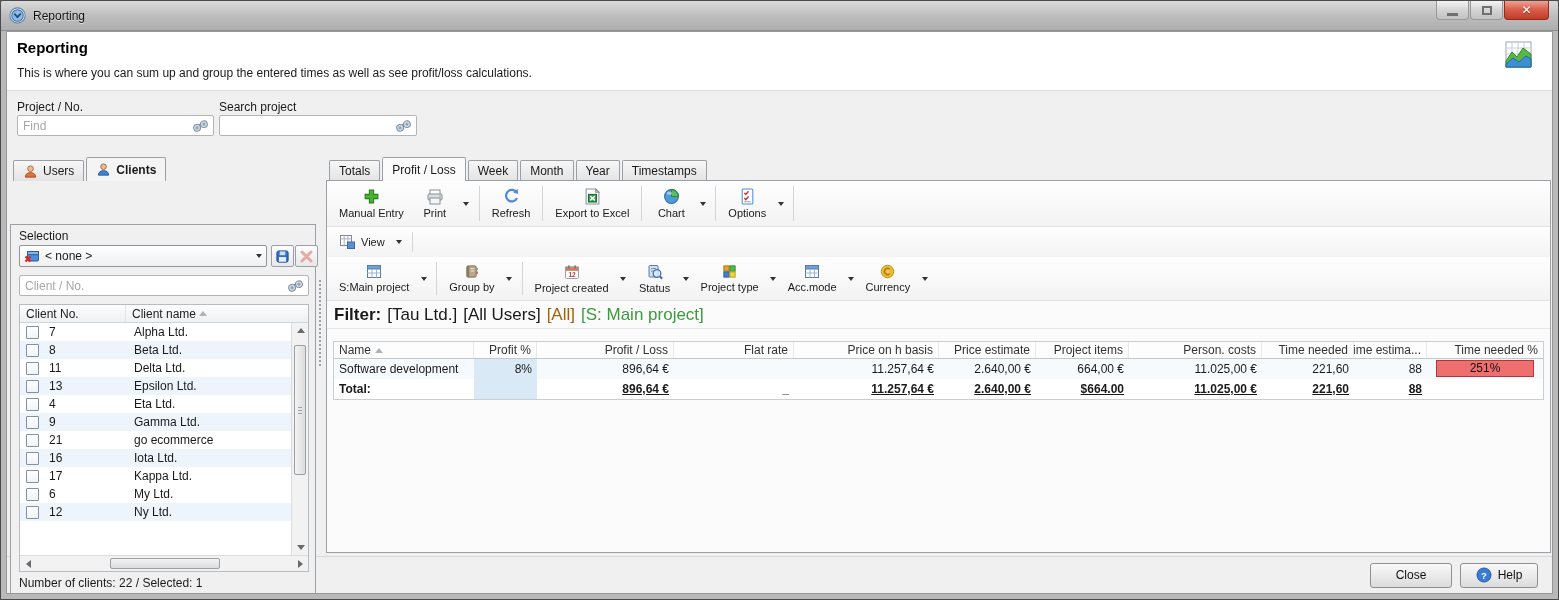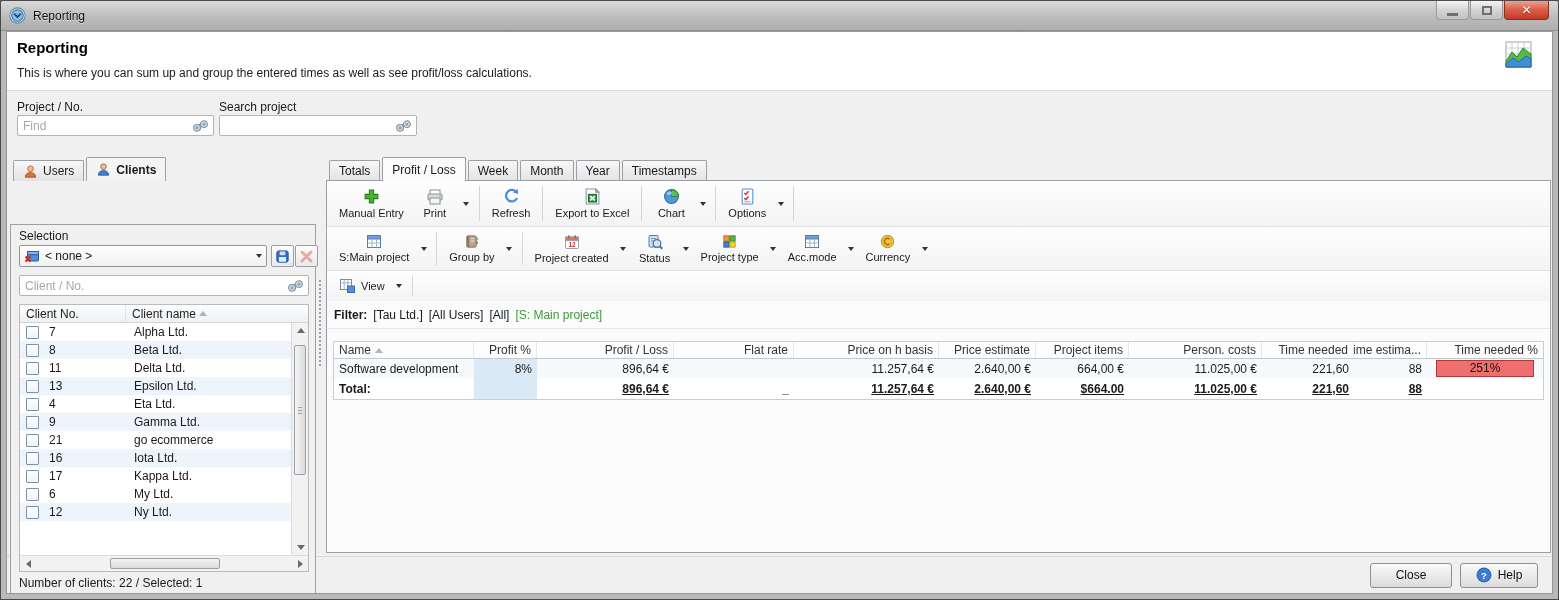--- a/index.html
+++ b/index.html
@@ -96,21 +96,21 @@
   .tbrow { display:flex; align-items:center; padding:2px 5px; border-bottom:1px solid #e2e2e2;
            background:linear-gradient(#fefefe,#f3f3f3); }
   #tb1 { height:46px; } #tb2 { height:44px; } #tb3 { height:30px; border-bottom:none; }
   .bigbtn { display:flex; flex-direction:column; align-items:center; justify-content:center; gap:2px;
             min-width:48px; padding:2px 7px; height:40px; font-size:11px; color:#1a1a1a; border-radius:2px; cursor:default; white-space:nowrap; }
   #tb2 .bigbtn { height:38px; }
   .dropzone { width:15px; height:38px; display:flex; align-items:center; justify-content:center; }
   .smallbtn { display:flex; align-items:center; gap:5px; height:24px; padding:0 7px; font-size:11px; border-radius:2px; white-space:nowrap; }
   .tsep { width:1px; align-self:stretch; margin:3px 5px; background:#d3d6d9; }
 
-  .filterline { height:28px; display:flex; align-items:center; gap:6px; padding:0 7px; font-size:12px;
+  .filterline { height:28px; display:flex; align-items:center; gap:6px; padding:0 7px; font-size:17px;
                 border-bottom:1px solid #e6e6e6; background:#fbfbfb; }
   .filterline b { font-weight:bold; }
 
   
   .mtable { position:absolute; left:6px; right:6px; top:160px; border:1px solid #c9ced3; background:#fff; }
   .mhead { display:flex; height:17px; border-bottom:1px solid #c3c8cd; background:#fdfdfd; }
   .mth { display:flex; align-items:center; justify-content:flex-end; gap:4px; padding:0 5px; font-size:12px; color:#333;
          border-right:1px solid #e6e9ec; white-space:nowrap; overflow:hidden; }
   .mth.first { justify-content:flex-start; }
   .mrow { display:flex; height:20px; }
@@ -475,20 +475,38 @@
                 <line x1="3" y1="13" x2="9" y2="13" stroke="#9aa5b1"></line>
               </svg>
             </span>
             <span>Options</span>
           </div>
           <div class="dropzone">
             <span class="caret"></span>
           </div>
           <div class="tsep"></div>
         </div>
+      <div class="tbrow" id="tb3">
+          <div class="smallbtn">
+            <span class="icon ">
+              <svg width="17" height="16" viewBox="0 0 17 16">
+                <rect x="1.5" y="1.5" width="11" height="10" fill="#fff" stroke="#7a8694"></rect>
+                <line x1="1.5" y1="4.8" x2="12.5" y2="4.8" stroke="#aab4bf"></line>
+                <line x1="5.2" y1="1.5" x2="5.2" y2="11.5" stroke="#aab4bf"></line>
+                <line x1="8.9" y1="1.5" x2="8.9" y2="11.5" stroke="#aab4bf"></line>
+                <rect x="8.5" y="8" width="7" height="6.5" fill="#5a8fd8" stroke="#3a6aae"></rect>
+              </svg>
+            </span>
+            <span>View</span>
+          </div>
+          <div class="dropzone" style="height: 24px;">
+            <span class="caret"></span>
+          </div>
+          <div class="tsep"></div>
+        </div>
       <div class="tbrow" id="tb2">
           <div class="bigbtn">
             <span class="icon ">
               <svg width="16" height="15" viewBox="0 0 16 15">
                 <rect x="1.5" y="1.5" width="13" height="12" fill="#fff" stroke="#5a7ba6"></rect>
                 <rect x="1.5" y="1.5" width="13" height="3.5" fill="#6f9fdc" stroke="#5a7ba6"></rect>
                 <line x1="6" y1="5" x2="6" y2="13.5" stroke="#9db4cf"></line>
                 <line x1="10.5" y1="5" x2="10.5" y2="13.5" stroke="#9db4cf"></line>
                 <line x1="1.5" y1="9" x2="14.5" y2="9" stroke="#9db4cf"></line>
               </svg>
@@ -582,43 +600,25 @@
                 <circle cx="8" cy="8" r="4.2" fill="none" stroke="#d9a92a"></circle>
                 <path d="M10.2 5.6 A3.2 3.2 0 1 0 10.2 10.4" fill="none" stroke="#a9770e" stroke-width="1.5"></path>
               </svg>
             </span>
             <span>Currency</span>
           </div>
           <div class="dropzone">
             <span class="caret"></span>
           </div>
         </div>
-      <div class="tbrow" id="tb3">
-          <div class="smallbtn">
-            <span class="icon ">
-              <svg width="17" height="16" viewBox="0 0 17 16">
-                <rect x="1.5" y="1.5" width="11" height="10" fill="#fff" stroke="#7a8694"></rect>
-                <line x1="1.5" y1="4.8" x2="12.5" y2="4.8" stroke="#aab4bf"></line>
-                <line x1="5.2" y1="1.5" x2="5.2" y2="11.5" stroke="#aab4bf"></line>
-                <line x1="8.9" y1="1.5" x2="8.9" y2="11.5" stroke="#aab4bf"></line>
-                <rect x="8.5" y="8" width="7" height="6.5" fill="#5a8fd8" stroke="#3a6aae"></rect>
-              </svg>
-            </span>
-            <span>View</span>
-          </div>
-          <div class="dropzone" style="height: 24px;">
-            <span class="caret"></span>
-          </div>
-          <div class="tsep"></div>
-        </div>
       <div class="filterline" id="filterLine">
           <b>Filter:</b>
           <span style="color: rgb(26, 26, 26); text-align: center;">[Tau Ltd.]</span>
           <span style="color: rgb(26, 26, 26);">[All Users]</span>
-          <span style="color: #0f172a;">[All]</span>
+          <span style="color: #a16207;">[All]</span>
           <span style="color: rgb(60, 155, 60);">[S: Main project]</span>
         </div>
       <div class="mtable">
         <div class="mhead" id="mHead">
             <div class="mth first" style="width: 140px;">
               <span>Name</span>
               <span class="sort"></span>
             </div>
             <div class="mth" style="width: 63px;">
               <span>Profit %</span>

